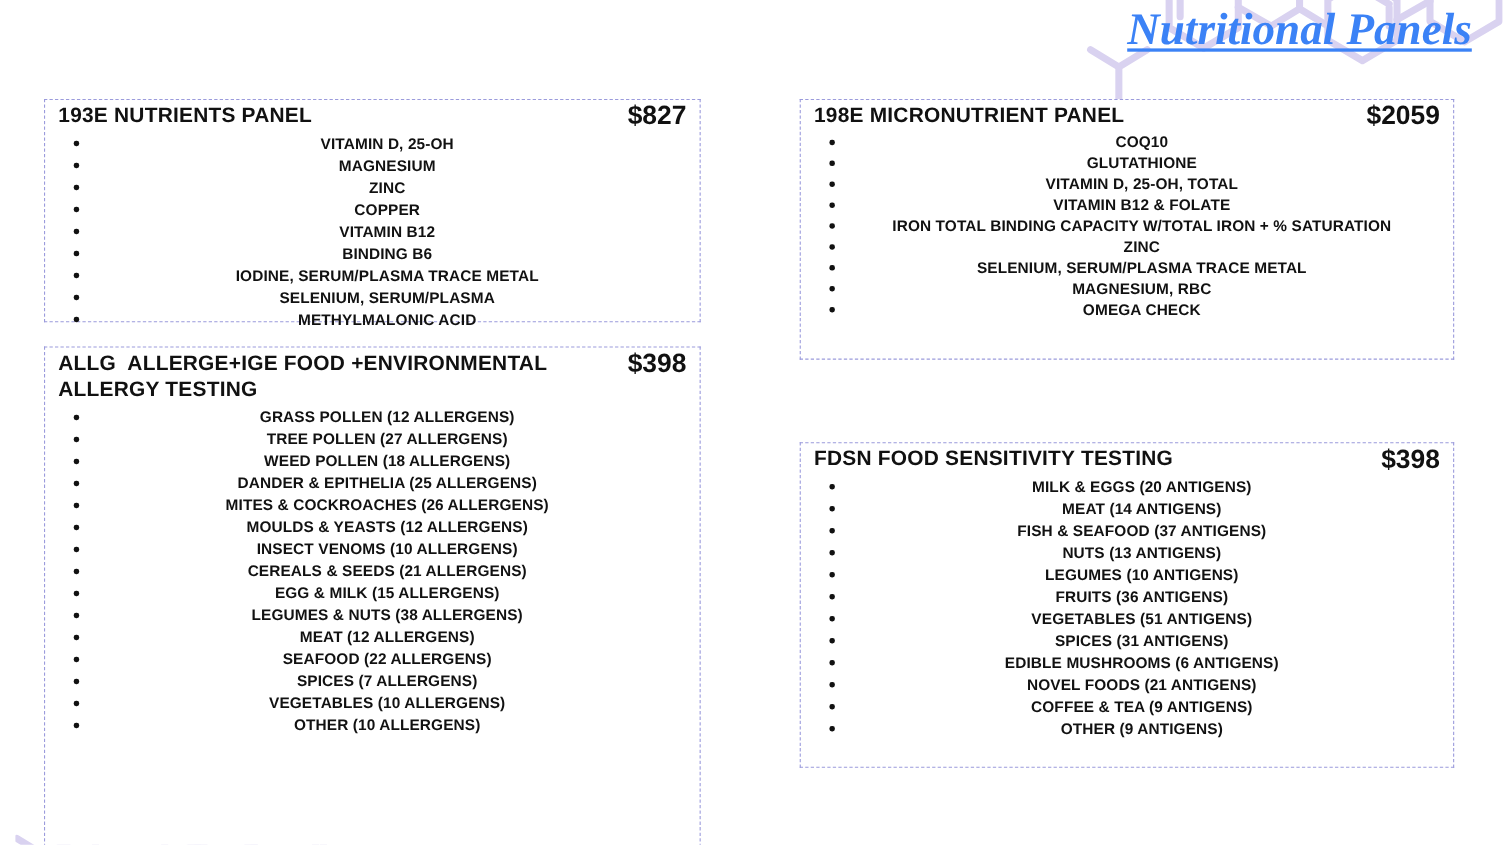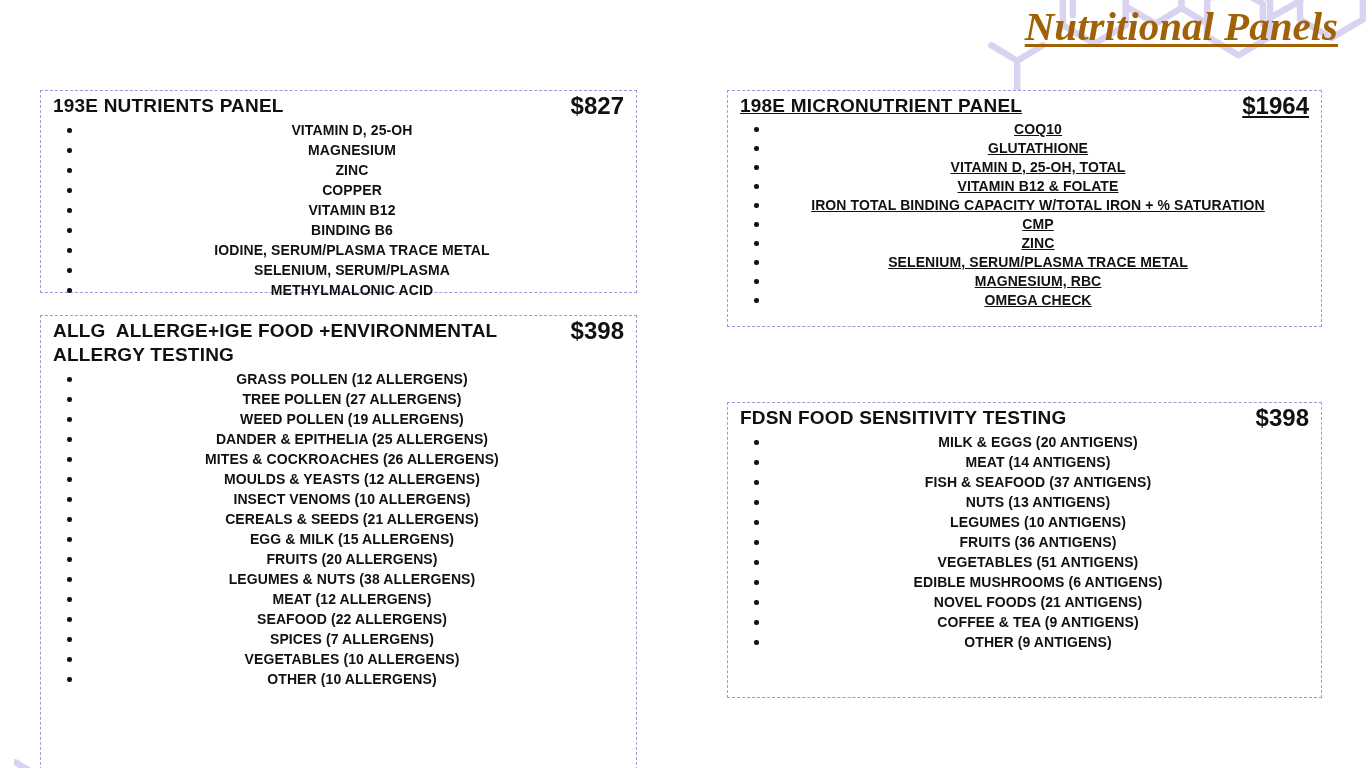--- a/index.html
+++ b/index.html
@@ -19,34 +19,34 @@
     fill:none; stroke:#d9d2f0; stroke-width:9;
     stroke-linecap:round; stroke-linejoin:round;
   }
 
   
   .page-title {
     position:absolute; top:0; right:28px; margin:0; z-index:2;
     font-family:"Liberation Serif","DejaVu Serif",serif;
     font-style:italic; font-weight:bold;
     font-size:41px; line-height:52px;
-    color:#a16207;
+    color:#3b82f6;
     text-decoration:underline;
     text-decoration-thickness:3px;
     text-underline-offset:4px;
   }
 
   
   .panel {
     position:absolute; z-index:1; box-sizing:border-box;
     border:1px dashed #9b9bdc; background:#ffffff;
     padding:3px 12px 4px 12px;
   }
   .p1 { left:40px;  top:90px;  width:597px; height:203px; }
-  .p2 { left:727px; top:90px;  width:595px; height:237px;text-decoration:underline; }
+  .p2 { left:727px; top:90px;  width:595px; height:237px; }
   .p3 { left:40px;  top:315px; width:597px; height:460px; }
   .p4 { left:727px; top:402px; width:595px; height:296px; }
 
   .panel-header { display:flex; align-items:flex-start; }
   .panel-title {
     margin:0; font-size:19px; line-height:24px;
     font-weight:bold; letter-spacing:0.2px; white-space:pre-wrap;
   }
   .p3 .panel-title { max-width:480px; }
   .panel-price {
@@ -112,54 +112,52 @@
       <li class="item">BINDING B6</li>
       <li class="item">IODINE, SERUM/PLASMA TRACE METAL</li>
       <li class="item">SELENIUM, SERUM/PLASMA</li>
       <li class="item">METHYLMALONIC ACID</li>
     </ul>
 </section>
 
 <section class="panel p2">
   <div class="panel-header">
     <h2 class="panel-title">198E MICRONUTRIENT PANEL</h2>
-    <span class="panel-price">$1964</span>
+    <span class="panel-price">$2059</span>
   </div>
   <ul class="items">
 
   <li class="item">COQ10</li>
       <li class="item">GLUTATHIONE</li>
       <li class="item">VITAMIN D, 25-OH, TOTAL</li>
       <li class="item">VITAMIN B12 &amp; FOLATE</li>
       <li class="item">IRON TOTAL BINDING CAPACITY W/TOTAL IRON + % SATURATION</li>
-      <li class="item">CMP</li>
       <li class="item">ZINC</li>
       <li class="item">SELENIUM, SERUM/PLASMA TRACE METAL</li>
       <li class="item">MAGNESIUM, RBC</li>
       <li class="item">OMEGA CHECK</li>
     </ul>
 </section>
 
 <section class="panel p3">
   <div class="panel-header">
     <h2 class="panel-title">ALLG  ALLERGE+IGE FOOD +ENVIRONMENTAL ALLERGY TESTING</h2>
     <span class="panel-price">$398</span>
   </div>
   <ul class="items">
 
   <li class="item">GRASS POLLEN (12 ALLERGENS)</li>
       <li class="item">TREE POLLEN (27 ALLERGENS)</li>
-      <li class="item">WEED POLLEN (19 ALLERGENS)</li>
+      <li class="item">WEED POLLEN (18 ALLERGENS)</li>
       <li class="item">DANDER &amp; EPITHELIA (25 ALLERGENS)</li>
       <li class="item">MITES &amp; COCKROACHES (26 ALLERGENS)</li>
       <li class="item">MOULDS &amp; YEASTS (12 ALLERGENS)</li>
       <li class="item">INSECT VENOMS (10 ALLERGENS)</li>
       <li class="item">CEREALS &amp; SEEDS (21 ALLERGENS)</li>
       <li class="item">EGG &amp; MILK (15 ALLERGENS)</li>
-      <li class="item">FRUITS (20 ALLERGENS)</li>
       <li class="item">LEGUMES &amp; NUTS (38 ALLERGENS)</li>
       <li class="item">MEAT (12 ALLERGENS)</li>
       <li class="item">SEAFOOD (22 ALLERGENS)</li>
       <li class="item">SPICES (7 ALLERGENS)</li>
       <li class="item">VEGETABLES (10 ALLERGENS)</li>
       <li class="item">OTHER (10 ALLERGENS)</li>
     </ul>
 </section>
 
 <section class="panel p4">
@@ -169,18 +167,19 @@
   </div>
   <ul class="items">
 
   <li class="item">MILK &amp; EGGS (20 ANTIGENS)</li>
       <li class="item">MEAT (14 ANTIGENS)</li>
       <li class="item">FISH &amp; SEAFOOD (37 ANTIGENS)</li>
       <li class="item">NUTS (13 ANTIGENS)</li>
       <li class="item">LEGUMES (10 ANTIGENS)</li>
       <li class="item">FRUITS (36 ANTIGENS)</li>
       <li class="item">VEGETABLES (51 ANTIGENS)</li>
+      <li class="item">SPICES (31 ANTIGENS)</li>
       <li class="item">EDIBLE MUSHROOMS (6 ANTIGENS)</li>
       <li class="item">NOVEL FOODS (21 ANTIGENS)</li>
       <li class="item">COFFEE &amp; TEA (9 ANTIGENS)</li>
       <li class="item">OTHER (9 ANTIGENS)</li>
     </ul>
 </section>
 
 </body></html>

